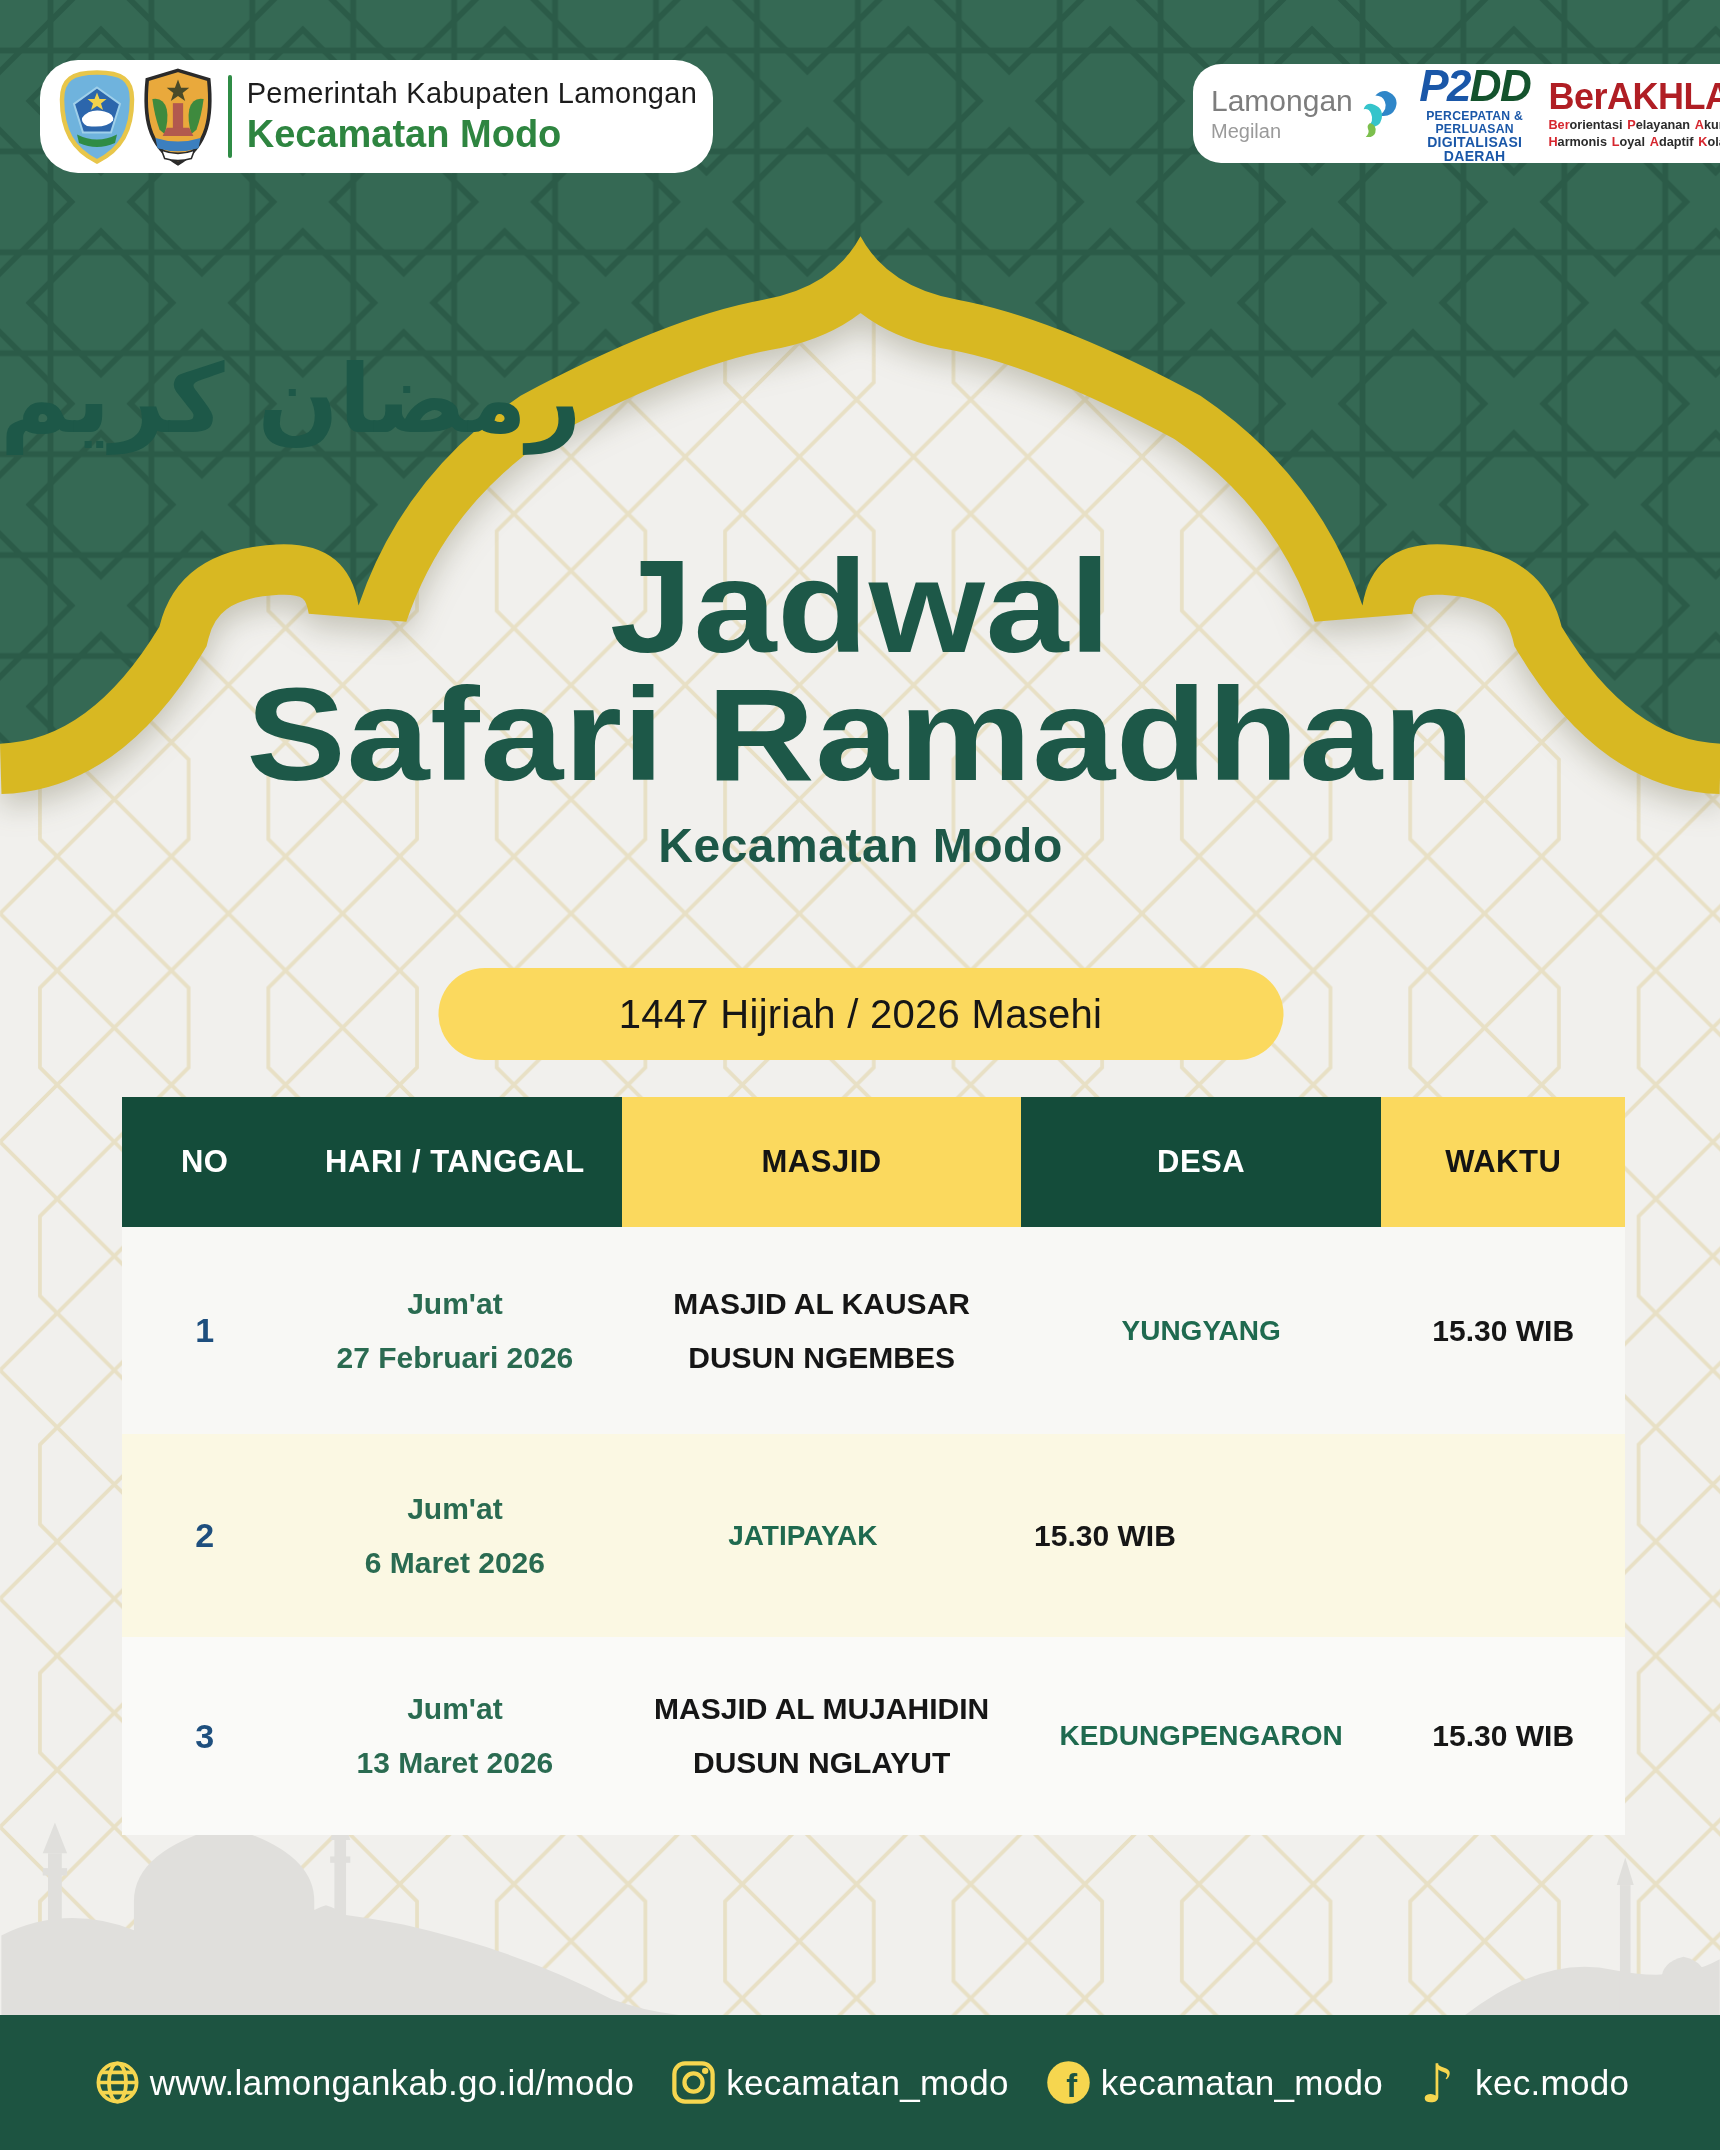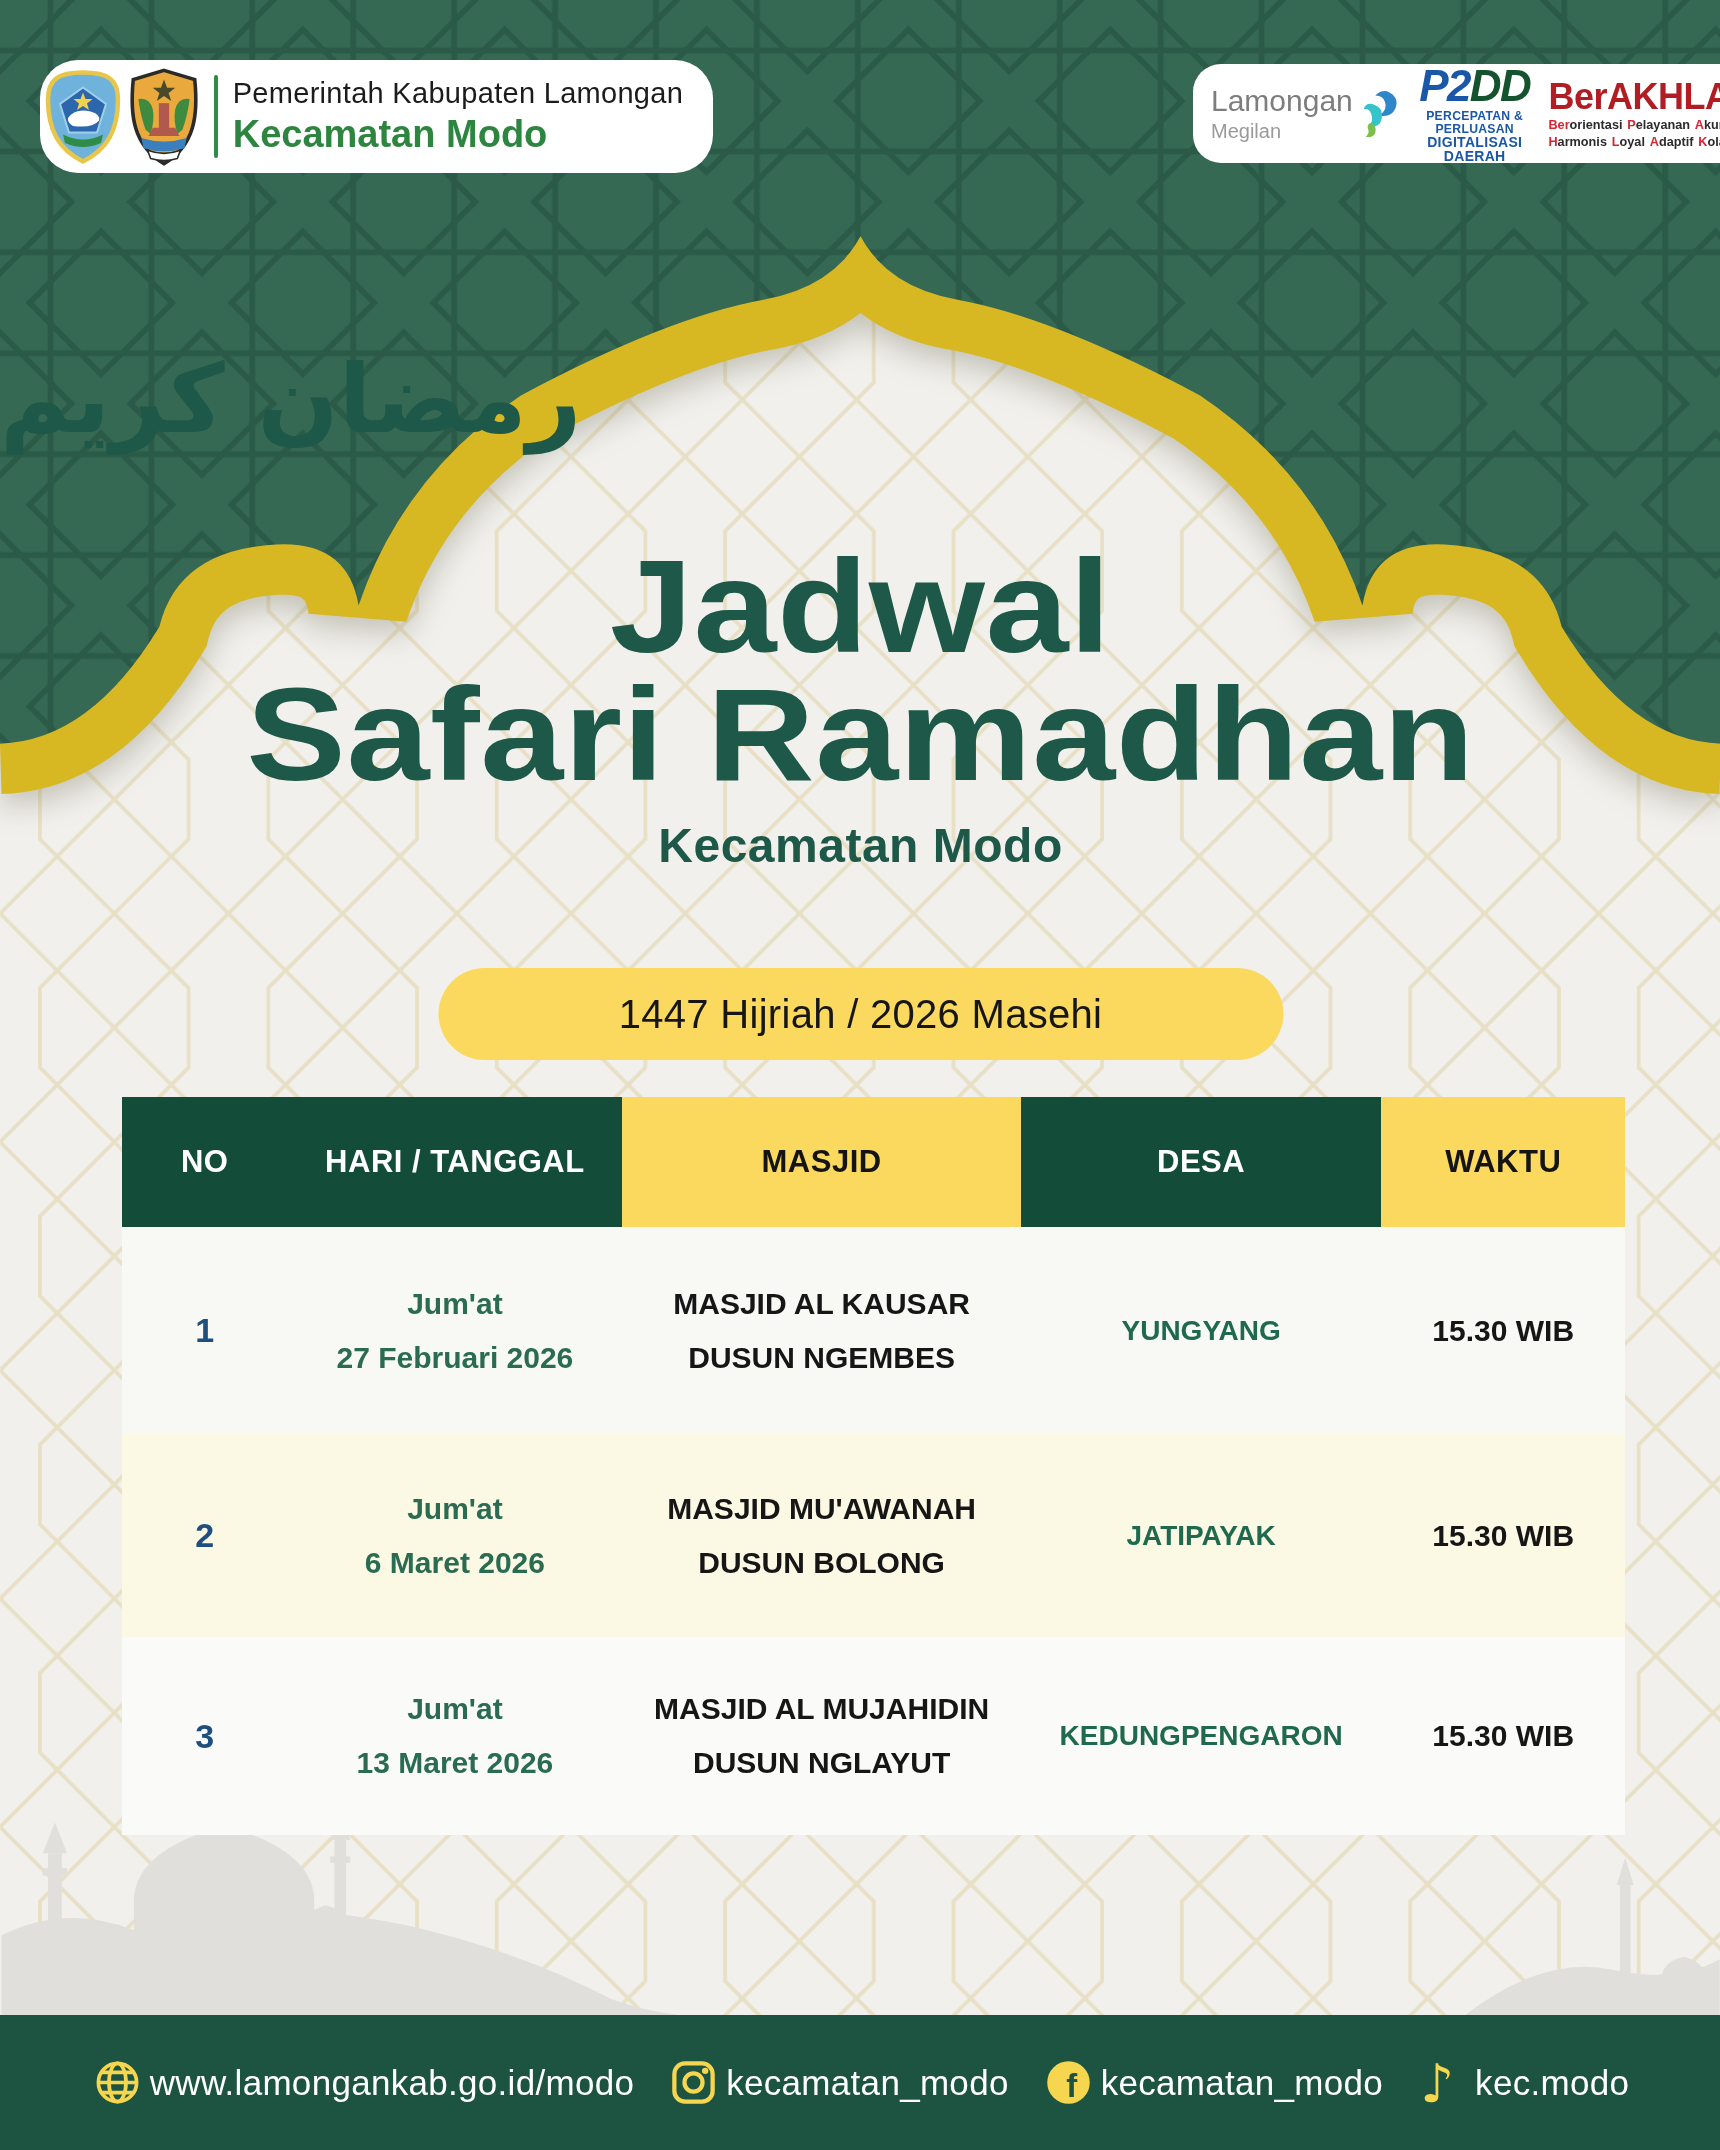--- a/index.html
+++ b/index.html
@@ -6,21 +6,21 @@
   body{font-family:"Liberation Sans",sans-serif;}
   #page{position:relative;width:1721px;height:2151px;overflow:hidden;background:#F1F0ED;}
 
   
   .layer{position:absolute;left:0;top:0;}
   #light-pattern{width:1721px;height:2151px;z-index:0;}
   #arch-svg{width:1721px;height:903px;z-index:1;filter:drop-shadow(0 12.7px 15px rgba(80,75,40,.28));}
 
   
   .badge{position:absolute;background:#fff;display:flex;align-items:center;z-index:3;}
-  #badge-left{left:40px;top:60px;width:673px;height:113px;border-radius:38px;padding-left:3px;box-sizing:border-box;}
+  #badge-left{left:40px;top:60px;width:673px;height:113px;border-radius:38px;padding-left:17px;box-sizing:border-box;}
   #badge-left .crest{flex:0 0 auto;}
   .divider{width:4.2px;height:83px;background:#2F8C46;border-radius:2.1px;margin:0 15px 0 8.5px;}
   .badge-text .l1{font-size:29px;color:#1c1c1c;font-weight:500;letter-spacing:0.3px;}
   .badge-text .l2{font-size:38px;color:#2E8540;font-weight:800;margin-top:3.2px;}
 
   #badge-right{left:1193px;top:64px;width:595px;height:99px;border-radius:28px;padding:0 18px;box-sizing:border-box;gap:12.7px;}
   .lam-wrap{display:flex;align-items:center;gap:3.2px;}
   .lam-col .lam1{font-size:30px;color:#7d7d7d;font-weight:500;}
   .lam-col .lam2{font-size:20px;color:#9a9a9a;margin-top:1.1px;}
   .p2dd-col{text-align:center;line-height:1;}
@@ -201,24 +201,20 @@
         </div>
     </div>
 
     <div class="t-row row-b">
       <div class="cell c1">
           <span class="no-val">2</span>
         </div>
       <div class="cell c2 date-val">
           <span>Jum'at</span>
           <span>6 Maret 2026</span>
-        </div>
-      <div class="cell c3 masjid-val">
-          <span>MASJID MU'AWANAH</span>
-          <span>DUSUN BOLONG</span>
         </div>
       <div class="cell c4">
           <span class="desa-val">JATIPAYAK</span>
         </div>
       <div class="cell c5">
           <span class="waktu-val">15.30 WIB</span>
         </div>
     </div>
 
     <div class="t-row row-c">

